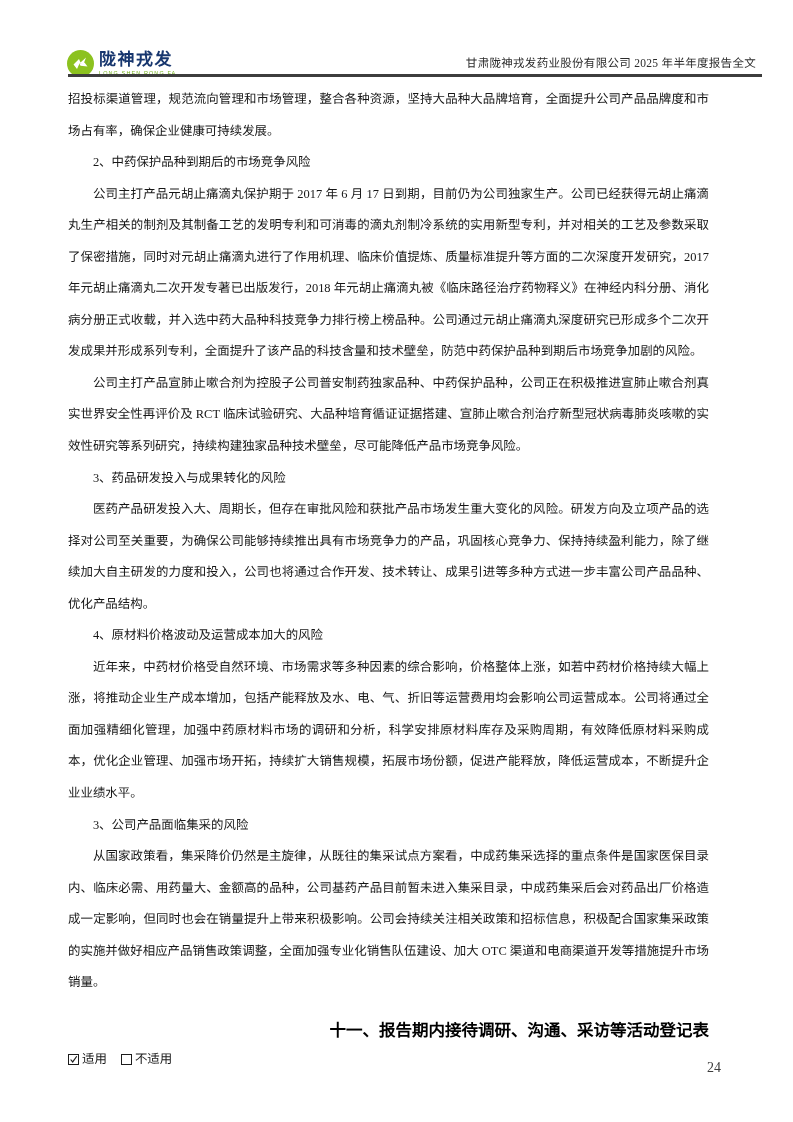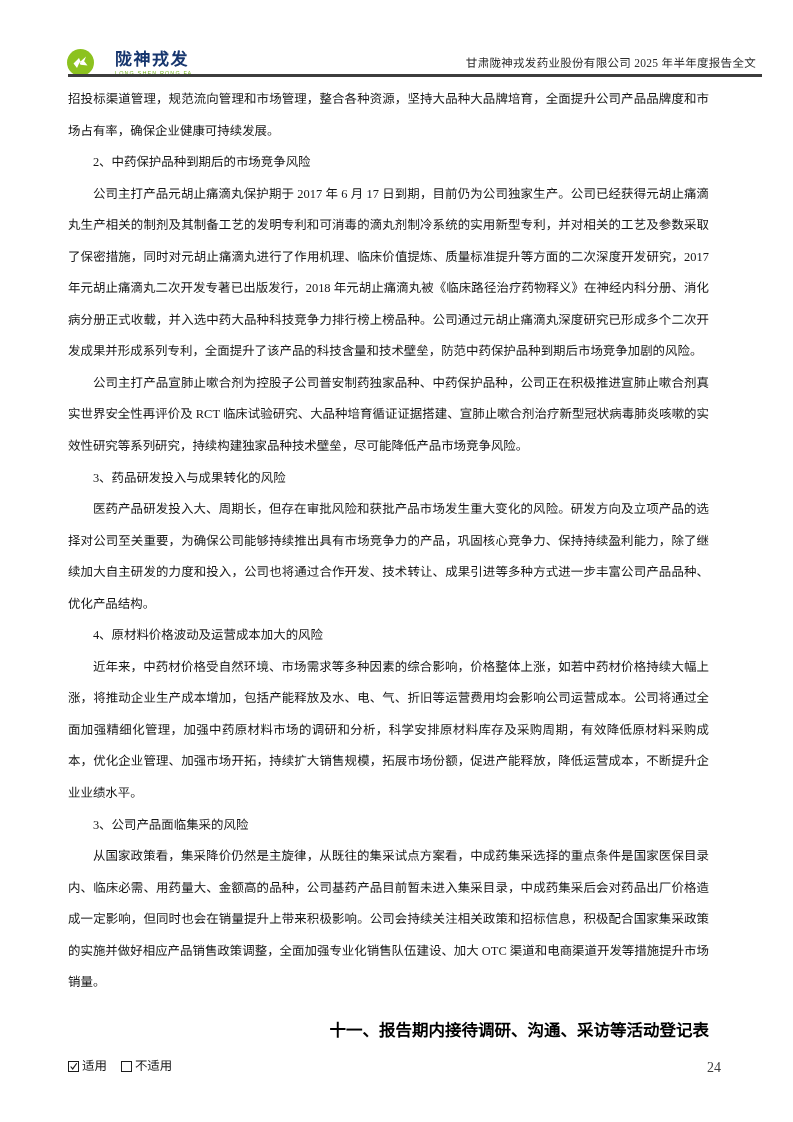--- a/index.html
+++ b/index.html
@@ -14,22 +14,22 @@
     color: #151515;
     overflow: hidden;
   }
 
   
   .logo {
     position: absolute;
     left: 67px;
     top: 49px;
     display: flex;
-    align-items: flex-start;
-    gap: 21px;
+    align-items: flex-end;
+    gap: 5px;
   }
   .logo-mark { width: 27px; height: 27px; display: block; }
   .logo-text { display: flex; flex-direction: column; line-height: 1; padding-top: 2px; }
   .logo-cn {
     font-family: "Liberation Sans", "DejaVu Sans", sans-serif;
     font-weight: bold;
     font-size: 17px;
     letter-spacing: 1.5px;
     color: #17366e;
   }
@@ -75,21 +75,20 @@
   .section-heading {
     font-family: "Liberation Sans", "DejaVu Sans", sans-serif;
     font-weight: bold;
     font-size: 16.5px;
     line-height: 28px;
     margin-top: 17px;
     text-align: right;
     color: #000000;
   }
   .applicability {
-    margin-top: 7px;
     font-size: 12.45px;
     line-height: 31.55px;
     display: flex;
     align-items: center;
     gap: 14px;
     text-align: left;
   }
   .check-option { display: inline-flex; align-items: center; gap: 3px; }
   .checkbox {
     display: inline-block;

